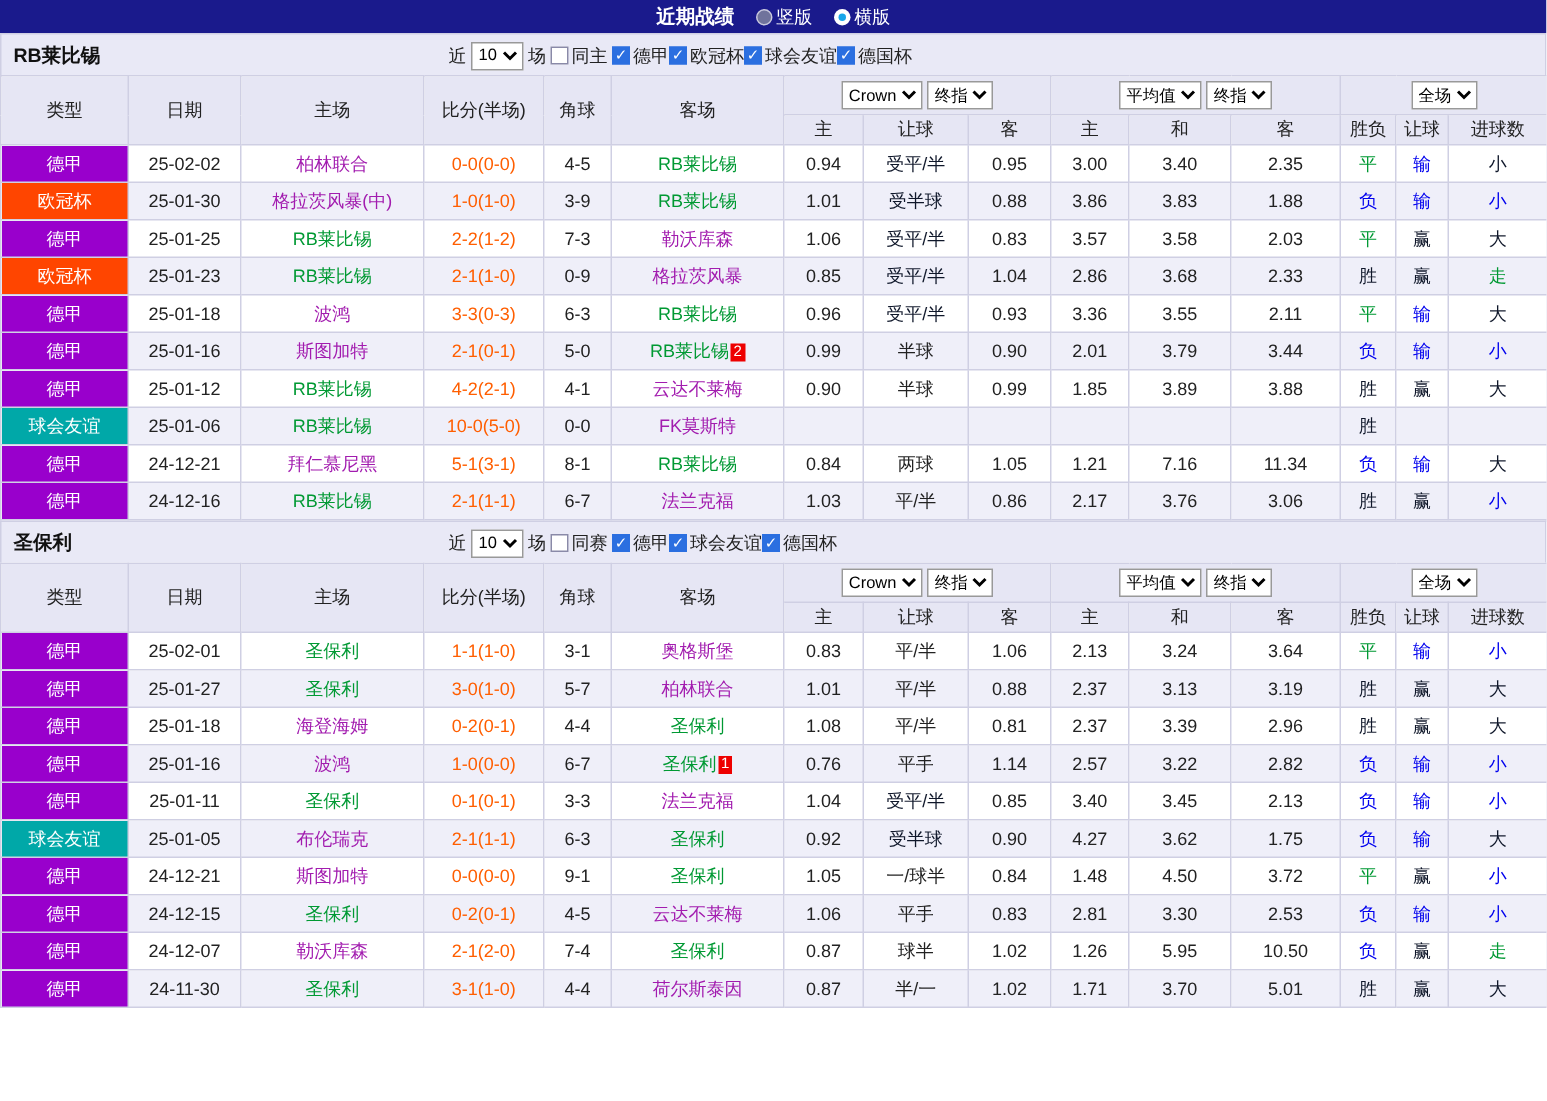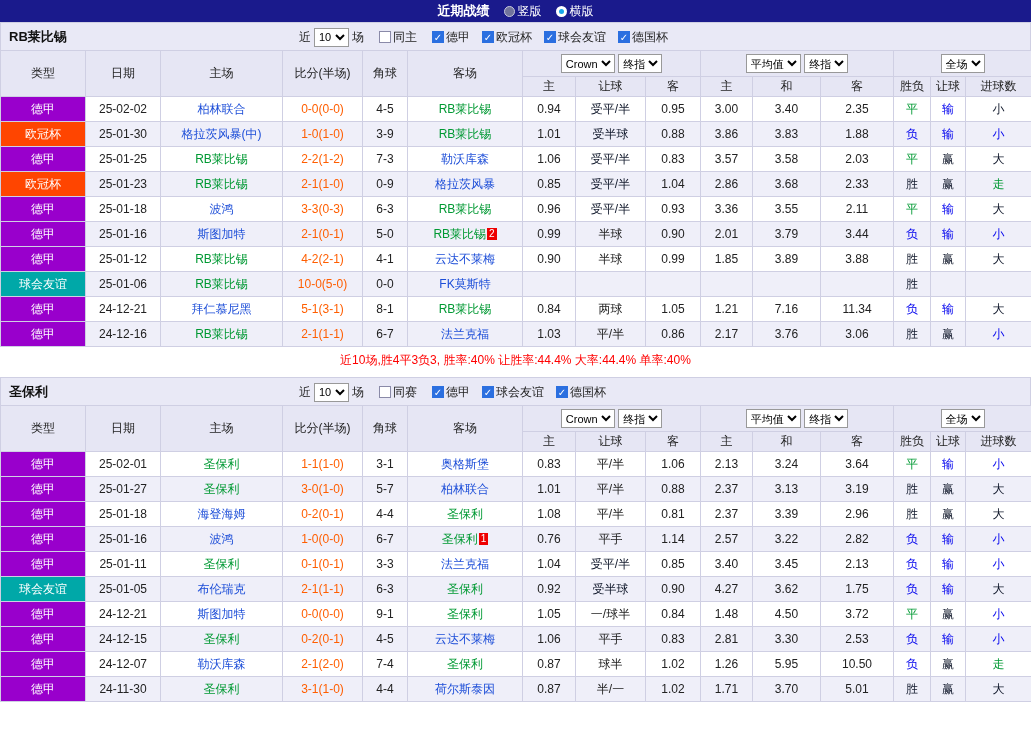--- a/index.html
+++ b/index.html
@@ -11,38 +11,38 @@
   .topbar .title { font-weight: bold; font-size: 13px; }
   .topbar .rlabel { font-size: 12px; display: inline-flex; align-items: center; cursor: pointer; }
   .radio { display: inline-block; width: 11px; height: 11px; border-radius: 50%; background: #fff; position: relative; margin-right: 3px; }
   .radio.off { background: #70739c; border: 1px solid #c8c8dd; }
   .radio.on::after { content: ""; position: absolute; left: 3px; top: 3px; width: 5px; height: 5px; border-radius: 50%; background: #19a6ea; }
 
   
   .filterbar { position: relative; background: #e9e9f6; border: 1px solid #cfcfe3; border-bottom: none; height: 28px; font-size: 12px; color: #222; }
   .teamname { position: absolute; left: 8px; top: 0; line-height: 27px; font-weight: bold; font-size: 13px; color: #111; }
   .controls { position: absolute; left: 298px; top: 0; height: 28px; display: flex; align-items: center; gap: 3px; white-space: nowrap; }
-  .controls label { display: inline-flex; align-items: center; margin-left: 12px; cursor: pointer; }
+  .controls label { display: inline-flex; align-items: center; margin-left: 0; cursor: pointer; }
   .cb { display: inline-block; width: 12px; height: 12px; background: #fff; border: 1px solid #8a8aa8; margin-right: 2px; text-align: center; line-height: 11px; font-size: 10px; color: #fff; }
   .cb.on { background: #2b6fe0; border-color: #2b6fe0; }
   .cb.on::after { content: "✓"; }
 
   select { font-size: 11px; height: 19px; font-family: inherit; vertical-align: middle; background: #fff; border: 1px solid #999; }
 
   
   table { border-collapse: collapse; table-layout: fixed; width: 1031px; font-size: 12px; text-align: center; color: #222; }
   th, td { border: 1px solid #cfcfe3; padding: 0 1px; white-space: nowrap; overflow: hidden; font-weight: normal; }
   thead th, thead td { background: #e6e6f4; }
   thead tr.selrow th, thead tr.selrow td { height: 26px; }
   thead tr.subrow th { height: 20px; }
   tbody td { height: 25px; }
   tbody tr:nth-child(even) { background: #efeff9; }
 
   .league { color: #fff; }
-  .team { color: #1d4ed8; cursor: pointer; }
+  .team { color: #a21caf; cursor: pointer; }
   .team.focus { color: #009933; }
   .score { color: #ff5e00; cursor: pointer; }
   .red { color: #0f172a; }
   .blue { color: #0000ee; }
   .green { color: #009933; }
   .badge { display: inline-block; background: #ee0000; color: #fff; font-size: 10px; line-height: 12px; padding: 0 2px; margin-left: 1px; vertical-align: 1px; }
 
   .summary { color: #f00; text-align: center; font-size: 12px; padding: 5px 0 8px; background: #fff; }
 </style>
 </head>
@@ -316,21 +316,20 @@
             <td>2.17</td>
             <td>3.76</td>
             <td>3.06</td>
             <td class="red">胜</td>
             <td class="red">赢</td>
             <td class="blue">小</td>
           </tr>
 
       </tbody>
     </table>
-    <div class="summary">近10场,胜4平3负3, 胜率:40% 让胜率:44.4% 大率:44.4% 单率:40%</div>
   </div>
 
   <div class="section">
     <div class="filterbar">
       <span class="teamname">圣保利</span>
       <span class="controls">
         <span>近</span>
         <select><option>10</option></select>
         <span>场</span>
         <label>

